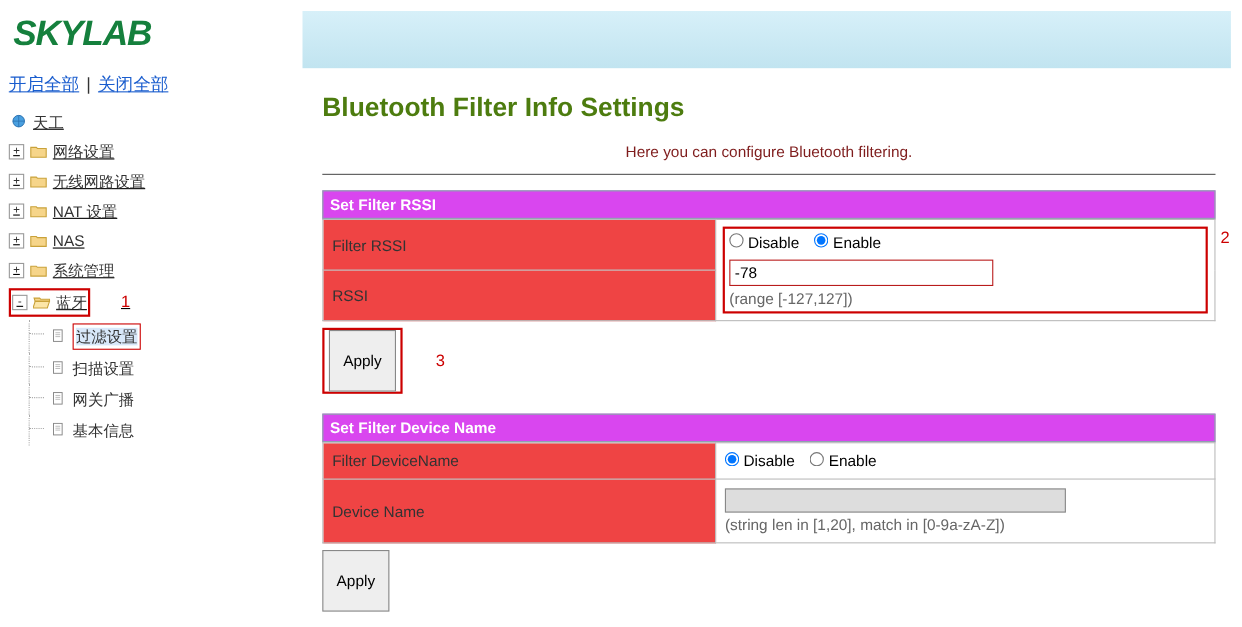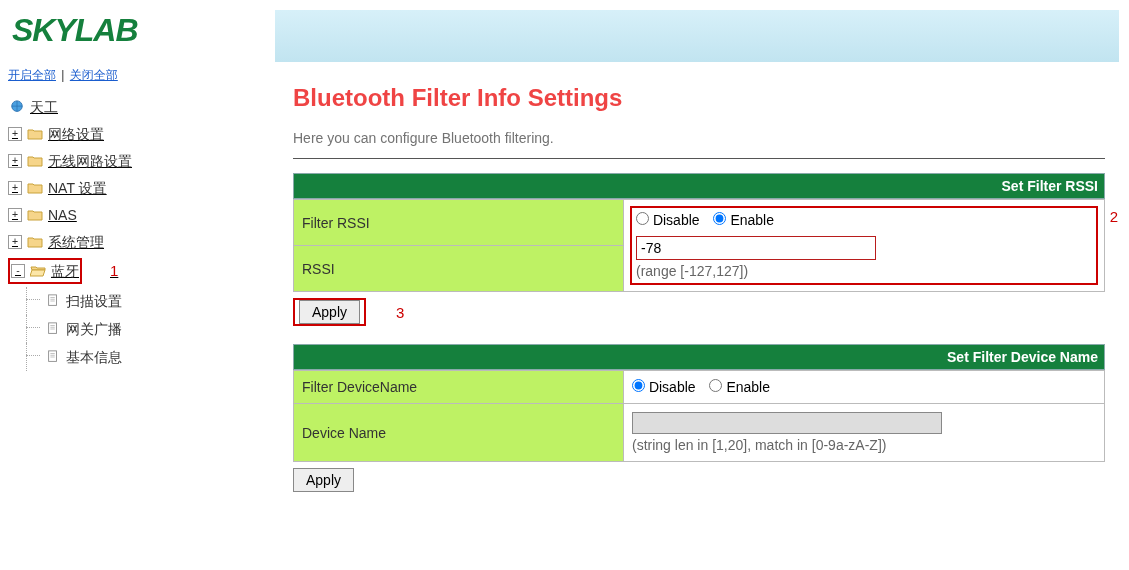--- a/index.html
+++ b/index.html
@@ -1,51 +1,51 @@
 <!DOCTYPE html>
 <html><head>
   <meta charset="utf-8">
   <style>
     * { margin: 0; padding: 0; box-sizing: border-box; }
     body { font-family: Arial, sans-serif; font-size: 14px; width: 1129px; height: 570px; overflow: hidden; background: #fff; }
     .layout { display: flex; }
     .sidebar { width: 265px; padding: 12px 8px; }
     .logo { font-size: 32px; font-weight: 900; font-style: italic; color: #15803d; letter-spacing: -1px; margin-bottom: 18px; margin-left: 4px; }
-    .tree-controls { margin-bottom: 8px; font-size: 12px; }
+    .tree-controls { margin-bottom: 8px; font-size: 16px; }
     .tree-controls a { color: #1a5dce; text-decoration: underline; }
     .tree-controls .sep { color: #333; margin: 0 2px; }
     .tree { list-style: none; margin-top: 10px; }
     .tree li { display: flex; align-items: center; padding: 2px 0; position: relative; line-height: 22px; }
     .tree-root > li { margin-bottom: 1px; text-decoration: underline; }
     .tree .toggle { width: 14px; height: 14px; border: 1px solid #999; display: inline-flex; align-items: center; justify-content: center; font-size: 10px; font-family: monospace; line-height: 1; margin-right: 4px; background: #fff; color: #333; cursor: pointer; flex-shrink: 0; }
     .tree .spacer { width: 18px; display: inline-block; flex-shrink: 0; }
     .tree .ticon { width: 18px; height: 16px; display: inline-flex; align-items: center; justify-content: center; margin-right: 4px; flex-shrink: 0; }
     .ticon svg { width: 16px; height: 14px; }
     .tree .label { color: #333; cursor: pointer; }
     .tree .children { list-style: none; margin-left: 36px; }
     .tree .children li { padding: 3px 0; }
     .tree .children li::before { content: ""; position: absolute; left: -18px; top: 0; bottom: 0; border-left: 1px dotted #aaa; }
     .tree .children li::after { content: ""; position: absolute; left: -18px; top: 12px; width: 14px; border-top: 1px dotted #aaa; }
     .tree .selected-box { border: 1px solid #c00; padding: 0 2px; display: inline-block; }
     .tree .redbox { border: 2px solid #c00; padding: 0 1px; display: inline-flex; align-items: center; }
     .annot-num { color: #c00; font-size: 15px; margin-left: 8px; position: relative; top: 0; }
     .header-band { position: absolute; top: 10px; left: 275px; right: 10px; height: 52px; background: linear-gradient(#d7f0f9, #c1e4f0); z-index: 0; }
     .main { flex: 1; padding: 18px 24px 18px 28px; position: relative; z-index: 1; margin-top: 60px; }
-    .page-title { font-size: 24px; color: #ef4444; font-weight: bold; margin-bottom: 18px; margin-top: 6px; }
-    .page-desc { color: #737373; margin-bottom: 12px; }
+    .page-title { font-size: 24px; color: #4d7c0f; font-weight: bold; margin-bottom: 18px; margin-top: 6px; }
+    .page-desc { color: #7f1d1d; margin-bottom: 12px; text-align: center; }
     hr { border: none; border-top: 1px solid #555; margin-bottom: 14px; }
-    .section-header { background: #15803d; color: #fff; font-weight: bold; padding: 4px 6px; border: 1px solid #8aa; text-align: right; }
+    .section-header { background: #d946ef; color: #fff; font-weight: bold; padding: 4px 6px; border: 1px solid #8aa; }
     .cfg-table { width: 100%; border-collapse: collapse; }
     .cfg-table td { border: 1px solid #bbb; padding: 8px 8px; vertical-align: middle; }
-    .cfg-table td:first-child { background: #bef264; width: 330px; color: #333; }
+    .cfg-table td:first-child { background: #ef4444; width: 357px; color: #333; }
     .cfg-table input[type=text] { width: 240px; padding: 3px 4px; border: 1px solid #b91c1c; font-size: 14px; }
     .radio-wrap label { margin-right: 10px; }
     .hint { color: #666; font-size: 14px; margin-top: 3px; }
     .apply-row { margin-top: 6px; display: flex; align-items: center; }
-    .apply-btn { padding: 3px 12px; font-size: 14px; border: 1px solid #888; background: #eee; cursor: pointer; }
+    .apply-btn { padding: 19px 12px; font-size: 14px; border: 1px solid #888; background: #eee; cursor: pointer; }
     .section-gap { height: 18px; }
     .red-outline { border: 2px solid #c00; padding: 0 4px; display: inline-block; }
     .rssi-redbox { border: 2px solid #c00; display: flex; flex-direction: column; padding: 4px; position: relative; }
     .rssi-redbox .annot-num { position: absolute; right: -22px; bottom: 2px; }
     .dev-disabled { background: #ddd; border: 1px solid #888; width: 310px; height: 22px; }
   </style>
 </head>
 <body>
 
 <div class="header-band"></div>
@@ -119,20 +119,29 @@
               <svg viewBox="0 0 16 14">
                 <path d="M1 3 h5 l1 1 h8 v2 h-13 z" fill="#f6d58a" stroke="#c9a23a"></path>
                 <path d="M0 12 l2 -6 h13 l-2 6 z" fill="#fce6a8" stroke="#c9a23a"></path>
               </svg>
             </span>
           <span class="label">蓝牙</span>
         </span>
         <span class="annot-num" style="margin-left:28px;">1</span>
       </li>
       <ul class="children">
+        <li>
+          <span class="ticon">
+              <svg viewBox="0 0 16 16">
+                <rect x="3" y="1" width="9" height="12" fill="#fff" stroke="#888"></rect>
+                <path d="M5 4h5M5 6h5M5 8h5" stroke="#aaa" stroke-width="0.8"></path>
+              </svg>
+            </span>
+          <span class="selected-box"><span class="label" style="background:#d8e8fa;">过滤设置</span></span>
+        </li>
         <li>
           <span class="ticon">
               <svg viewBox="0 0 16 16">
                 <rect x="3" y="1" width="9" height="12" fill="#fff" stroke="#888"></rect>
                 <path d="M5 4h5M5 6h5M5 8h5" stroke="#aaa" stroke-width="0.8"></path>
               </svg>
             </span>
           <span class="label">扫描设置</span>
         </li>
         <li>

